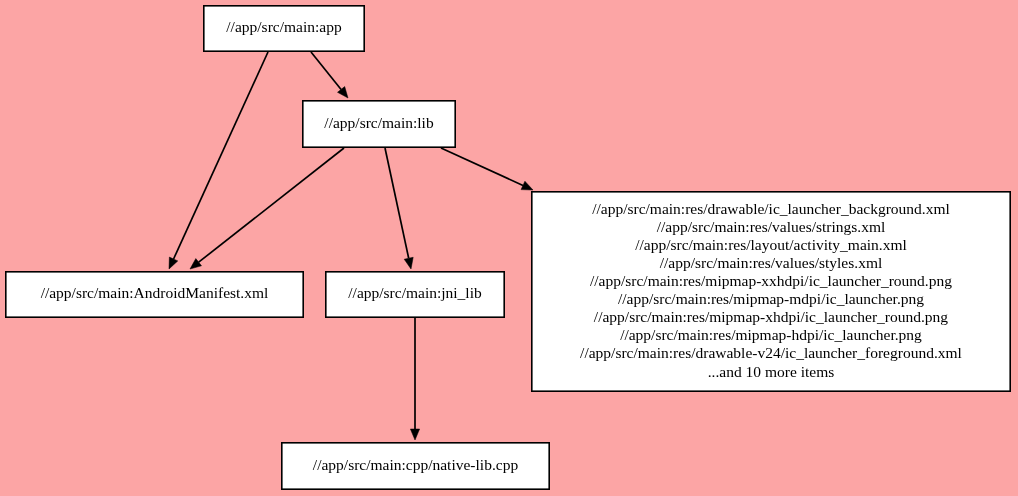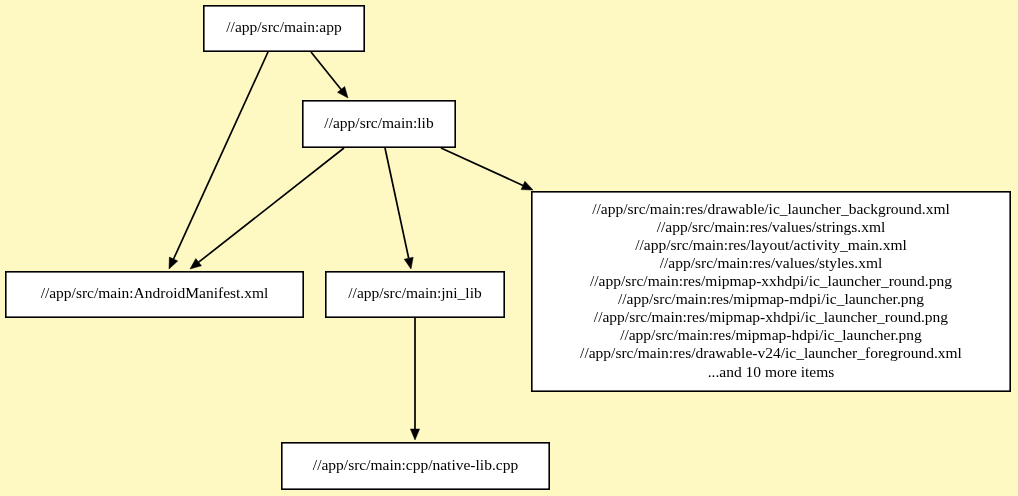--- a/index.html
+++ b/index.html
@@ -10,21 +10,21 @@
   body {
     width: 1018px;
     height: 496px;
     overflow: hidden;
     font-family: "Liberation Serif", serif;
   }
   #graph-root {
     position: relative;
     width: 1018px;
     height: 496px;
-    background: #fef9c3;
+    background: #fca5a5;
   }
   svg#graph-svg {
     position: absolute;
     left: 0;
     top: 0;
     width: 1018px;
     height: 496px;
     display: block;
   }
   .node-box {

